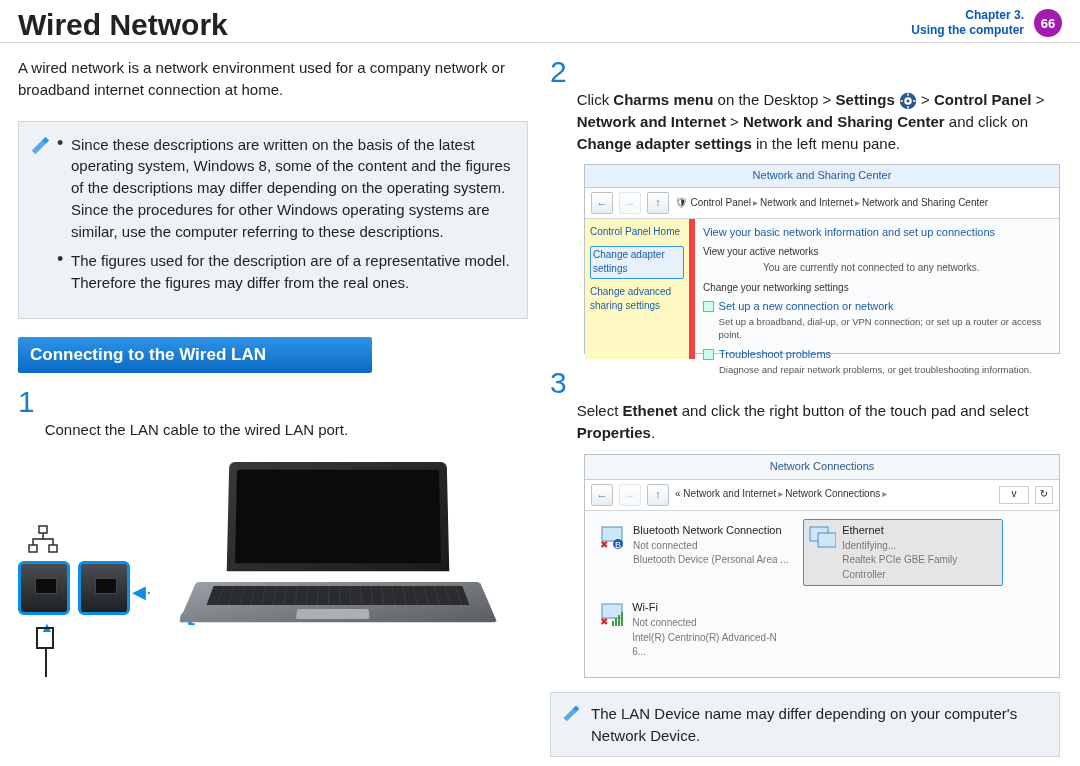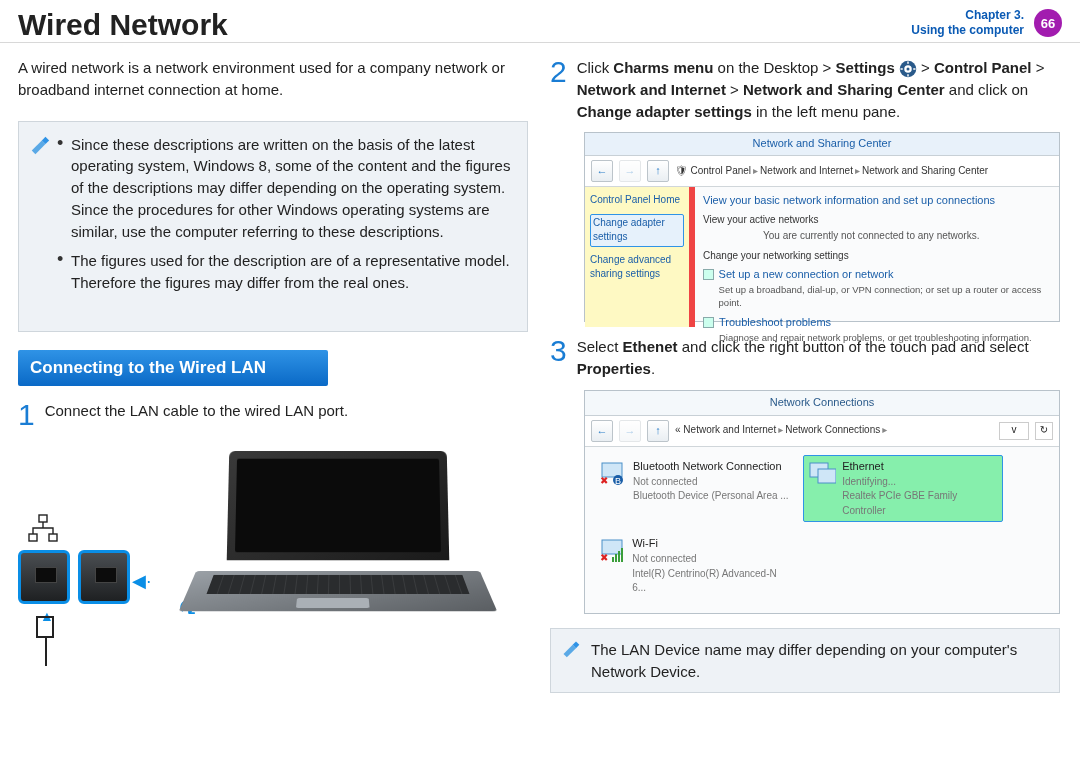--- a/index.html
+++ b/index.html
@@ -5,29 +5,29 @@
   * { box-sizing: border-box; margin: 0; padding: 0; }
   body { width: 1080px; height: 766px; font-family: "Segoe UI", Arial, sans-serif; background: #fff; color: #222; position: relative; overflow: hidden; }
   .header { display: flex; justify-content: space-between; align-items: flex-start; padding: 8px 18px 0 18px; border-bottom: 1px solid #d8d8d8; }
   .title { font-size: 30px; font-weight: 700; }
   .hdr-right { display: flex; align-items: center; gap: 10px; }
   .chapter { color: #0a5ab4; font-weight: 700; font-size: 12px; text-align: right; line-height: 1.25; }
   .pagebadge { background: #a21caf; color: #fff; width: 28px; height: 28px; border-radius: 50%; display: flex; align-items: center; justify-content: center; font-size: 13px; font-weight: 600; }
   .cols { display: flex; gap: 22px; padding: 14px 18px 10px 18px; }
   .col { width: 510px; font-size: 15px; line-height: 1.45; }
   .introp { margin-bottom: 20px; }
-  .notebox { border: 1px solid #cfd6dc; background: #eef2f6; padding: 12px 14px 29px 10px; margin-bottom: 18px; display: flex; gap: 6px; }
+  .notebox { border: 1px solid #cfd6dc; background: #eef2f6; padding: 12px 14px 16px 10px; margin-bottom: 18px; display: flex; gap: 6px; }
   .noteicon { width: 22px; flex-shrink: 0; }
   .notebox ul { list-style: none; }
   .notebox li { position: relative; padding-left: 14px; margin-bottom: 8px; }
   .notebox li::before { content: "•"; position: absolute; left: 0; font-size: 18px; line-height: 1; color: #333; }
-  .section-hdr { background: linear-gradient(#2f93e6,#0a69c6); color: #fff; font-weight: 700; font-size: 17px; padding: 6px 12px; border-radius: 2px; margin-bottom: 14px; width: 310px; }
+  .section-hdr { background: linear-gradient(#2f93e6,#0a69c6); color: #fff; font-weight: 700; font-size: 17px; padding: 6px 12px; border-radius: 2px; margin-bottom: 14px; width: 354px; }
   .step { display: flex; gap: 10px; margin-bottom: 10px; }
   .stepnum { color: #1a7dd4; font-size: 30px; font-weight: 300; line-height: 1; flex-shrink: 0; font-family: "Segoe UI Light", Arial; }
-  .steptext { flex: 1; }
+  .steptext { flex: 1; margin-top: 32px; }
   .b { font-weight: 700; }
   .gearwrap { display: inline-flex; vertical-align: middle; }
   .figbox { border: 1px solid #b8c2ca; margin: 8px 0 14px 34px; background: #fafbfc; }
   .fig-ns { height: 190px; font-size: 11px; color: #333; }
   .fig-ns .fns-title { background: #e8f1fa; text-align: center; padding: 3px 0; border-bottom: 1px solid #c8d0d6; color: #1a5ea8; }
   .fig-ns .fns-nav { display:flex; align-items:center; gap:6px; padding:4px 6px; border-bottom:1px solid #d0d6da; background:#fff; }
   .fns-back { width:22px;height:22px;border:1px solid #bcc4ca;border-radius:2px;display:flex;align-items:center;justify-content:center;background:linear-gradient(#fff,#e9eef2);color:#2a7dc8;}
   .fns-crumb { font-size: 10px; color:#333; }
   .fns-crumb .sep { color:#888; margin:0 2px;}
   .fns-body { display:flex; height: 140px; }
@@ -39,21 +39,21 @@
   .fns-sub { color:#555; font-size:10px; margin:1px 0 6px 14px; }
   .fns-h { color:#1a5ea8; font-size:11px; margin-bottom:3px;}
   .fns-row { display:flex; gap:5px; align-items:flex-start; margin:3px 0 5px 0;}
   .fns-ic { width:11px;height:11px;border:1px solid #8aa;background:#cfe; margin-top:2px;}
   .fig-nc { height: 224px; font-size: 11px; }
   .fig-nc .fnc-title { background:#f4f8fb;text-align:center;padding:4px 0;border-bottom:1px solid #c8d0d6;color:#2a5a8a;}
   .fnc-nav { display:flex;align-items:center;gap:6px;padding:4px 6px;border-bottom:1px solid #d0d6da;background:#fff;}
   .fnc-org { color:#1a5ea8; font-size:11px; padding:4px 8px; border-bottom:1px solid #e0e4e8;}
   .fnc-grid { display:flex; flex-wrap:wrap; gap:10px; padding:8px;}
   .fnc-item { width:200px; display:flex; gap:6px; border:1px solid transparent; padding:3px; border-radius:2px;}
-  .fnc-item.sel { border:1px solid #2f93e6; background:#86efac;}
+  .fnc-item.sel { border:1px solid #2f93e6; background:#e5e5e5;}
   .fnc-icon { width:30px;height:28px; display:flex;align-items:center;justify-content:center;}
   .fnc-name { font-size:11px; color:#222;}
   .fnc-stat { font-size:10px; color:#777;}
   .laptop-area { height: 230px; position: relative; margin-top: 10px; }
   .laptop { position:absolute; right:40px; top:10px; width:300px; height:180px; }
   .lap-screen { position:absolute; left:40px; top:0; width:220px; height:110px; background:linear-gradient(145deg,#3a3a3a,#1a1a1a); border-radius:6px 6px 0 0; transform:perspective(500px) rotateX(6deg);}
   .lap-screen-inner { position:absolute;left:8px;top:8px;right:8px;bottom:8px;background:#0b0b0b;border-radius:2px;}
   .lap-base { position:absolute; left:0; top:100px; width:300px; height:80px; background:linear-gradient(160deg,#9aa0a6,#5a5e62); border-radius:4px; transform:perspective(600px) rotateX(60deg);}
   .lap-kbd { position:absolute; left:20px; top:8px; right:20px; height:40px; background:repeating-linear-gradient(90deg,#2a2c2e 0 10px,#3a3c3e 10px 11px);}
   .lap-tp { position:absolute; left:110px; bottom:6px; width:70px; height:18px; background:#aab0b6; border-radius:2px;}

